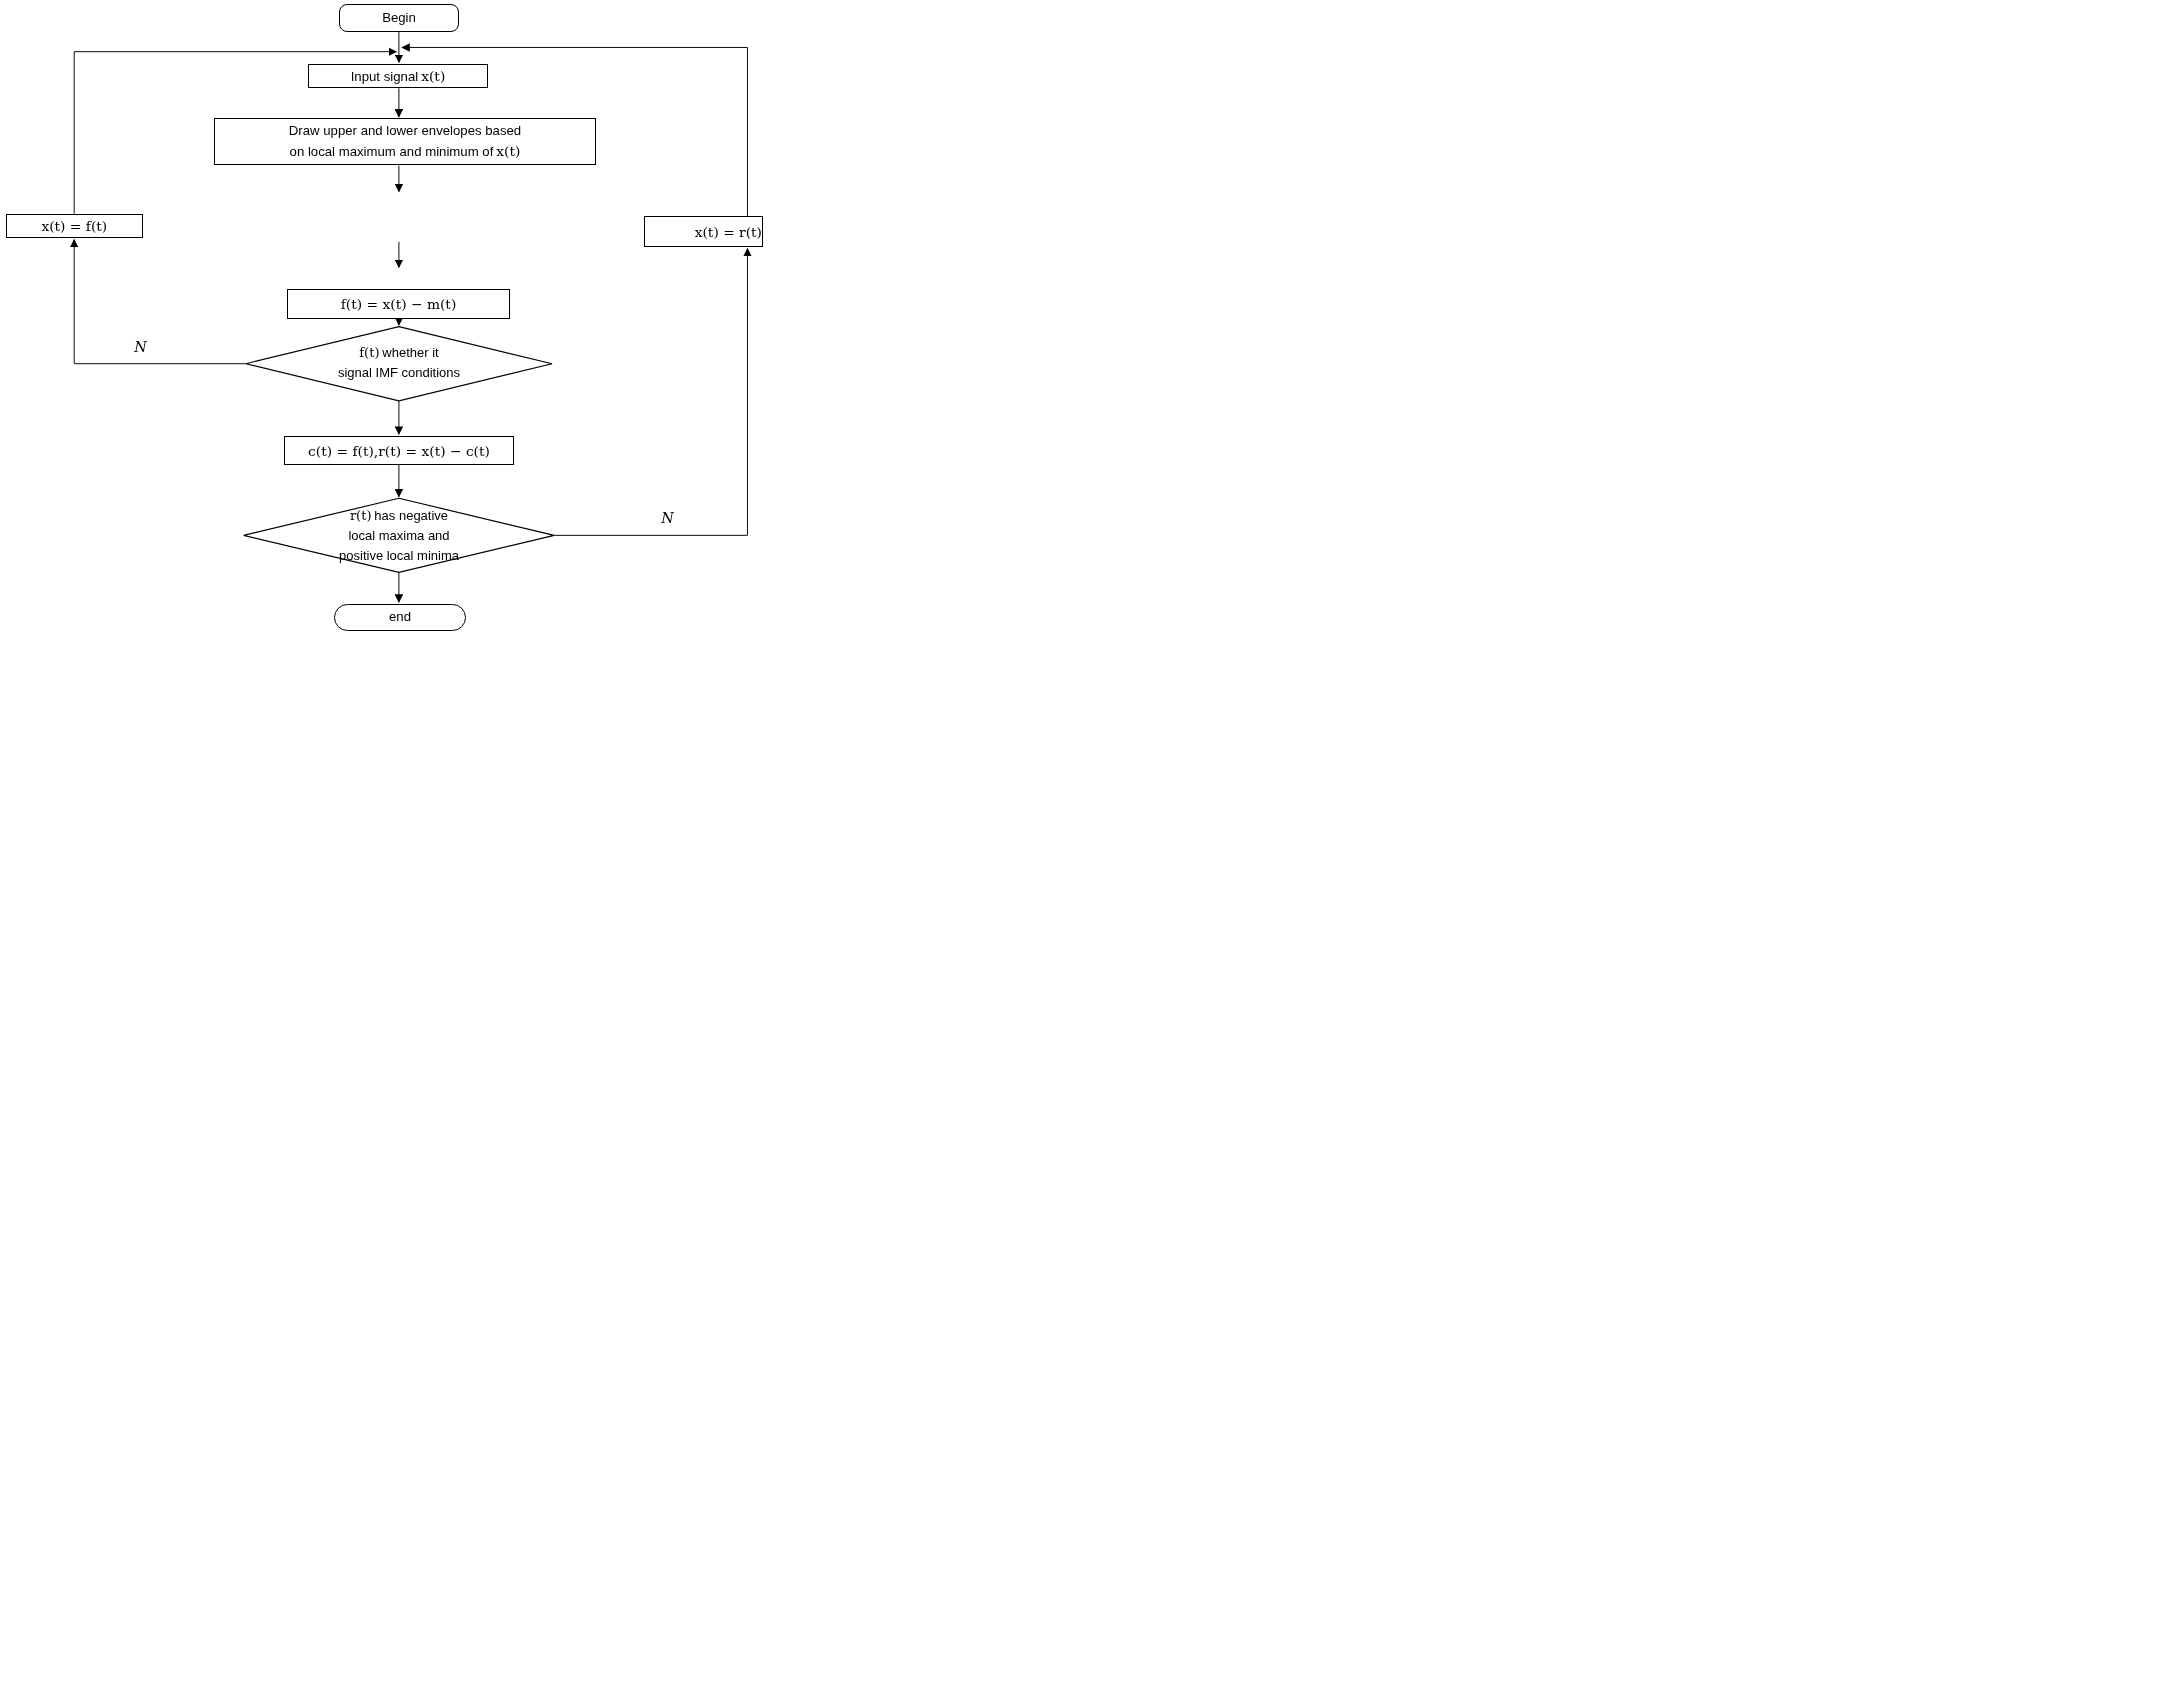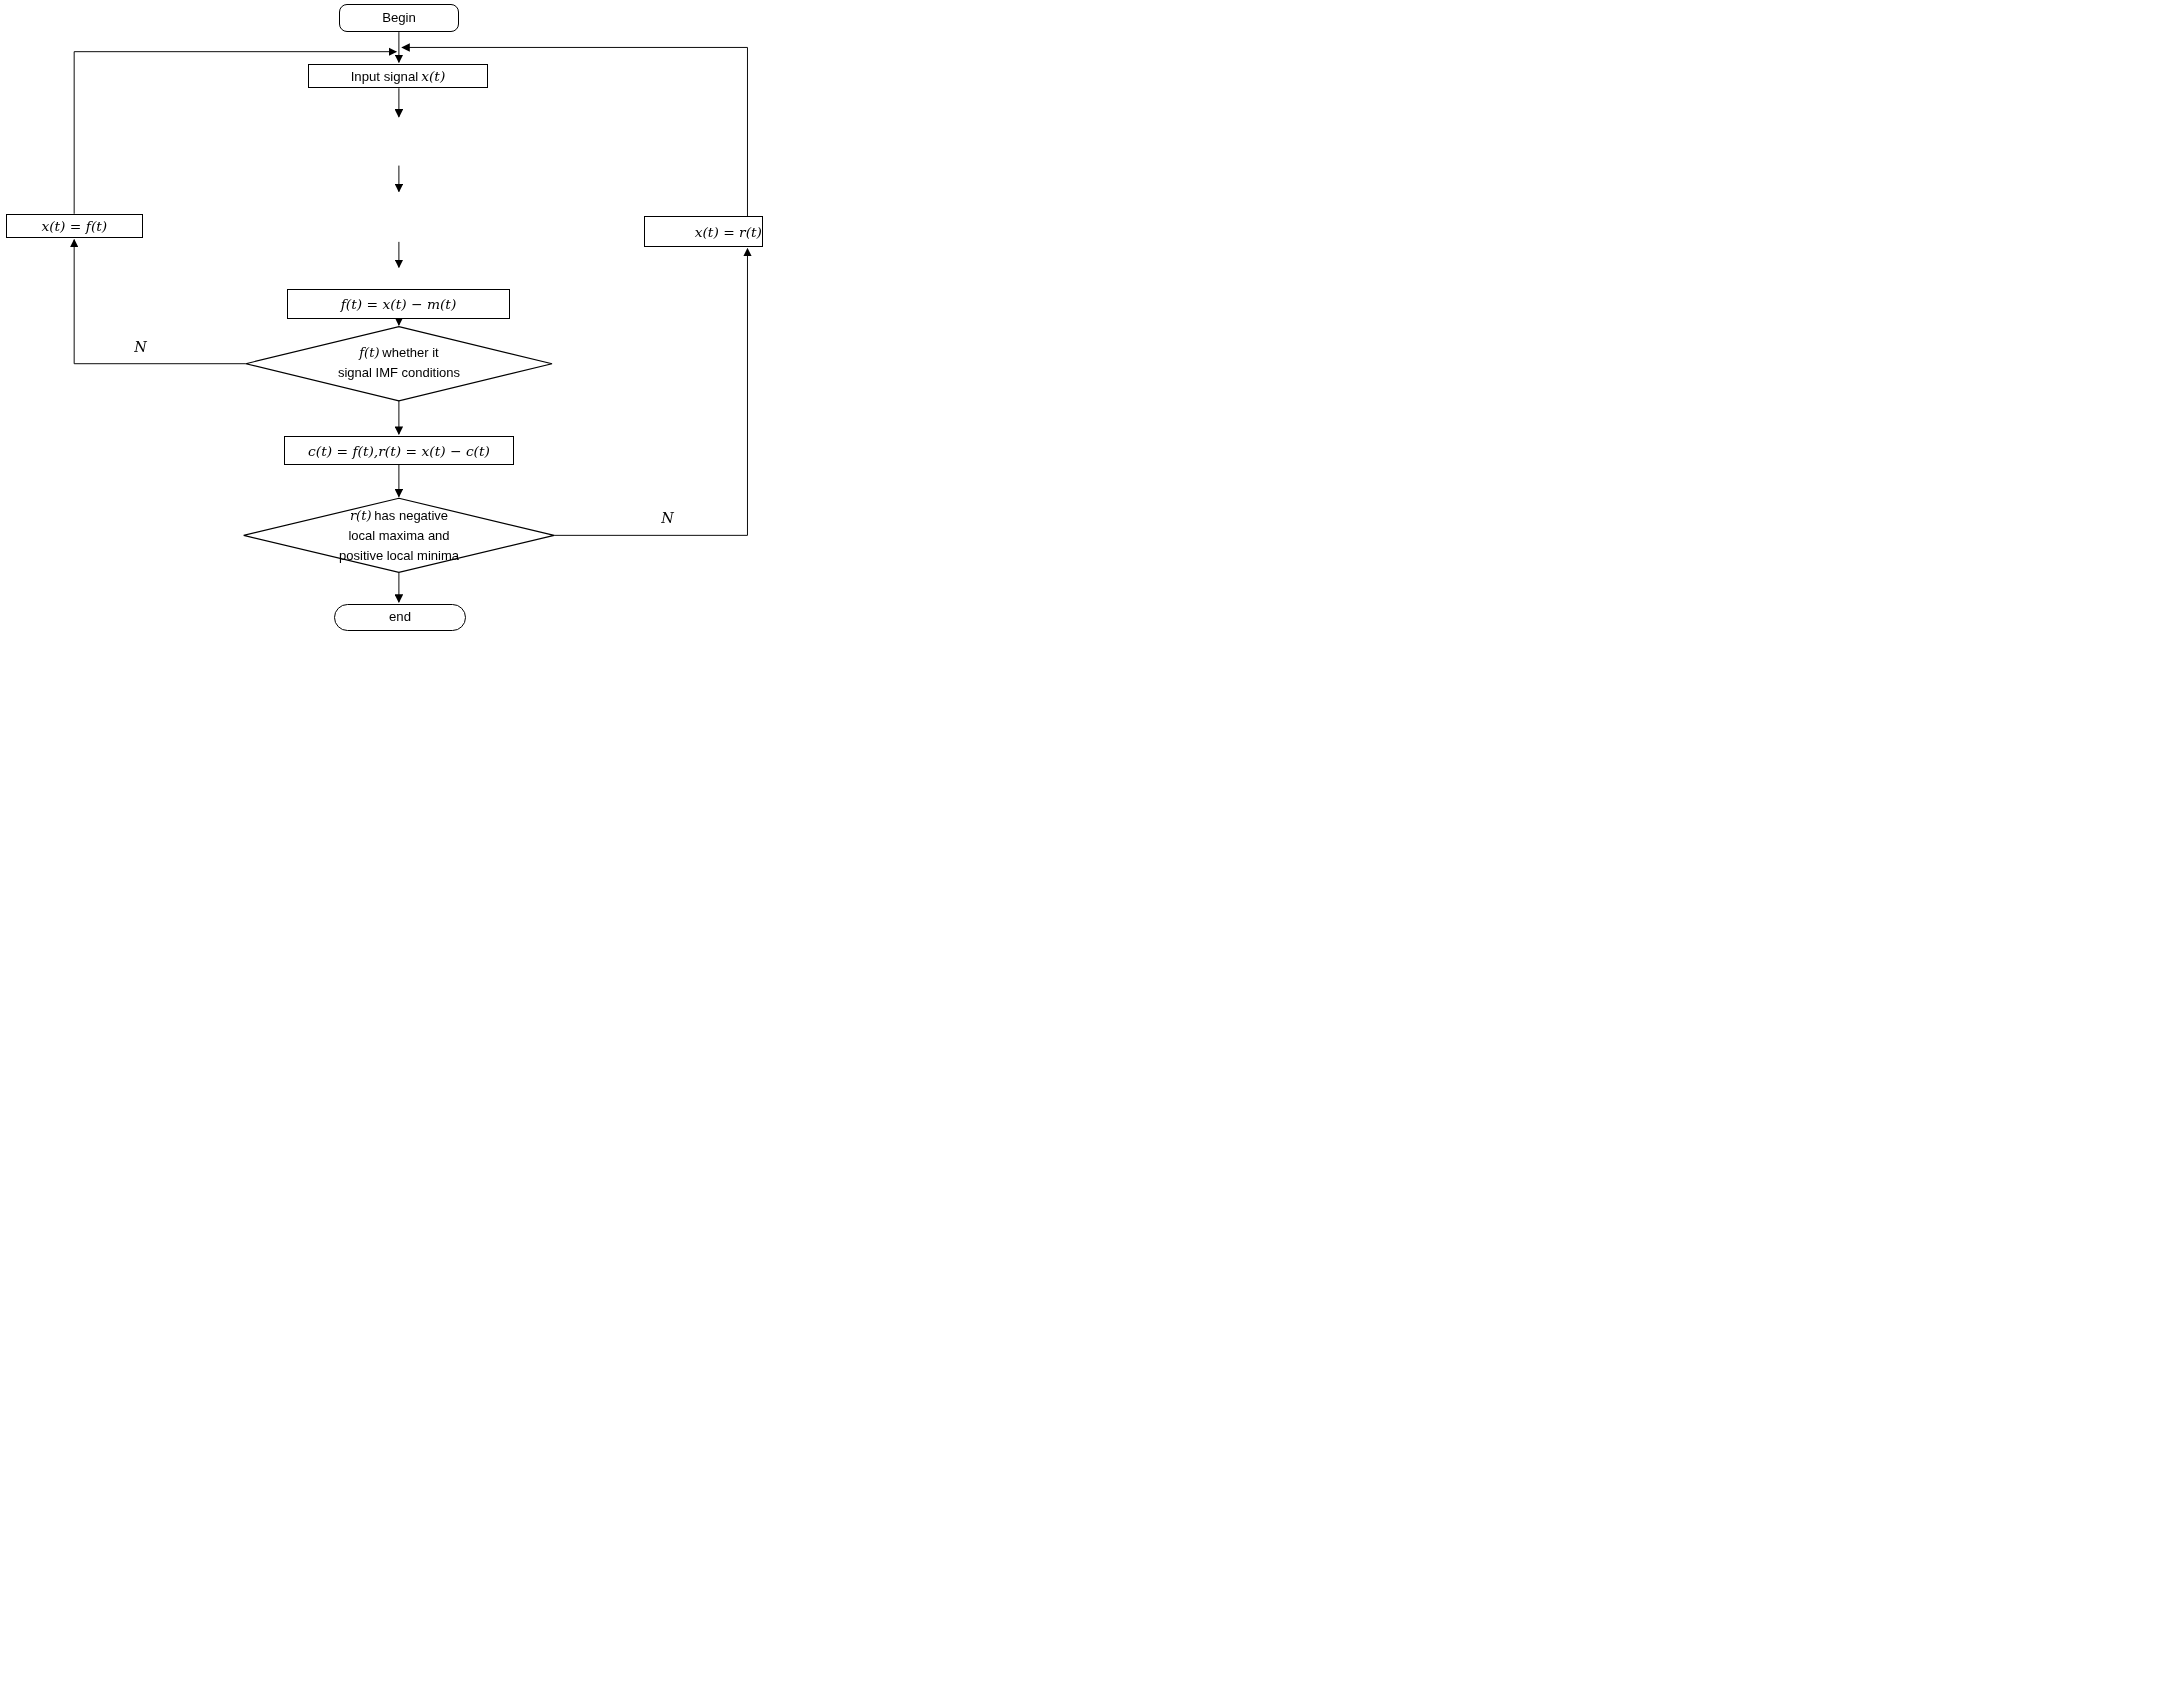--- a/index.html
+++ b/index.html
@@ -12,21 +12,21 @@
     position:absolute;display:flex;flex-direction:column;align-items:center;justify-content:center;
     background:#ffffff;border:1.6px solid #000;box-sizing:border-box;
     font-size:13.2px;line-height:20px;text-align:center;white-space:nowrap;
   }
   .terminal{border-width:1.3px;border-radius:13.8px;}
   .begin{border-radius:8px;}
   .dtext{
     position:absolute;display:flex;flex-direction:column;align-items:center;justify-content:center;
     background:transparent;border:none;font-size:13px;line-height:20px;text-align:center;white-space:nowrap;
   }
-  .math{font-family:"DejaVu Serif",serif;font-style:italic;}
+  .math{font-family:"DejaVu Serif",serif;}
   .node .math{font-size:13.8px;}
   .gap{margin-left:0.22em;}
   .nlabel{
     position:absolute;font-family:"DejaVu Serif",serif;font-style:italic;
     font-size:14.3px;width:23px;text-align:center;
   }
   polyline{fill:none;stroke:#000;stroke-width:1.8px;}
   polygon.dshape{fill:#ffffff;stroke:#000;stroke-width:2.2px;}
 </style>
 </head>
@@ -63,20 +63,26 @@
   <div class="node terminal begin" style="left:339px;top:4.2px;width:120px;height:27.6px;">
     <span>Begin</span>
   </div>
 
   <div class="node" style="left:308px;top:64px;width:180px;height:24.4px;">
     <div>
       <span>Input signal</span><span class="math gap">x(t)</span>
     </div>
   </div>
 
+  <div class="node" style="left:214px;top:118px;width:382px;height:47px;">
+    <div>Draw upper and lower envelopes based</div>
+    <div>
+      <span>on local maximum and minimum of</span><span class="math gap">x(t)</span>
+    </div>
+  </div>
 
 
   <div class="node" style="left:287px;top:269px;width:223px;height:30px;margin-top:20px;">
     <span class="math">f(t) = x(t) − m(t)</span>
   </div>
 
   <div class="dtext" style="left:293px;top:343px;width:212px;height:40px;">
     <div>
       <span class="math">f(t)</span><span class="gap">whether it</span>
     </div>

